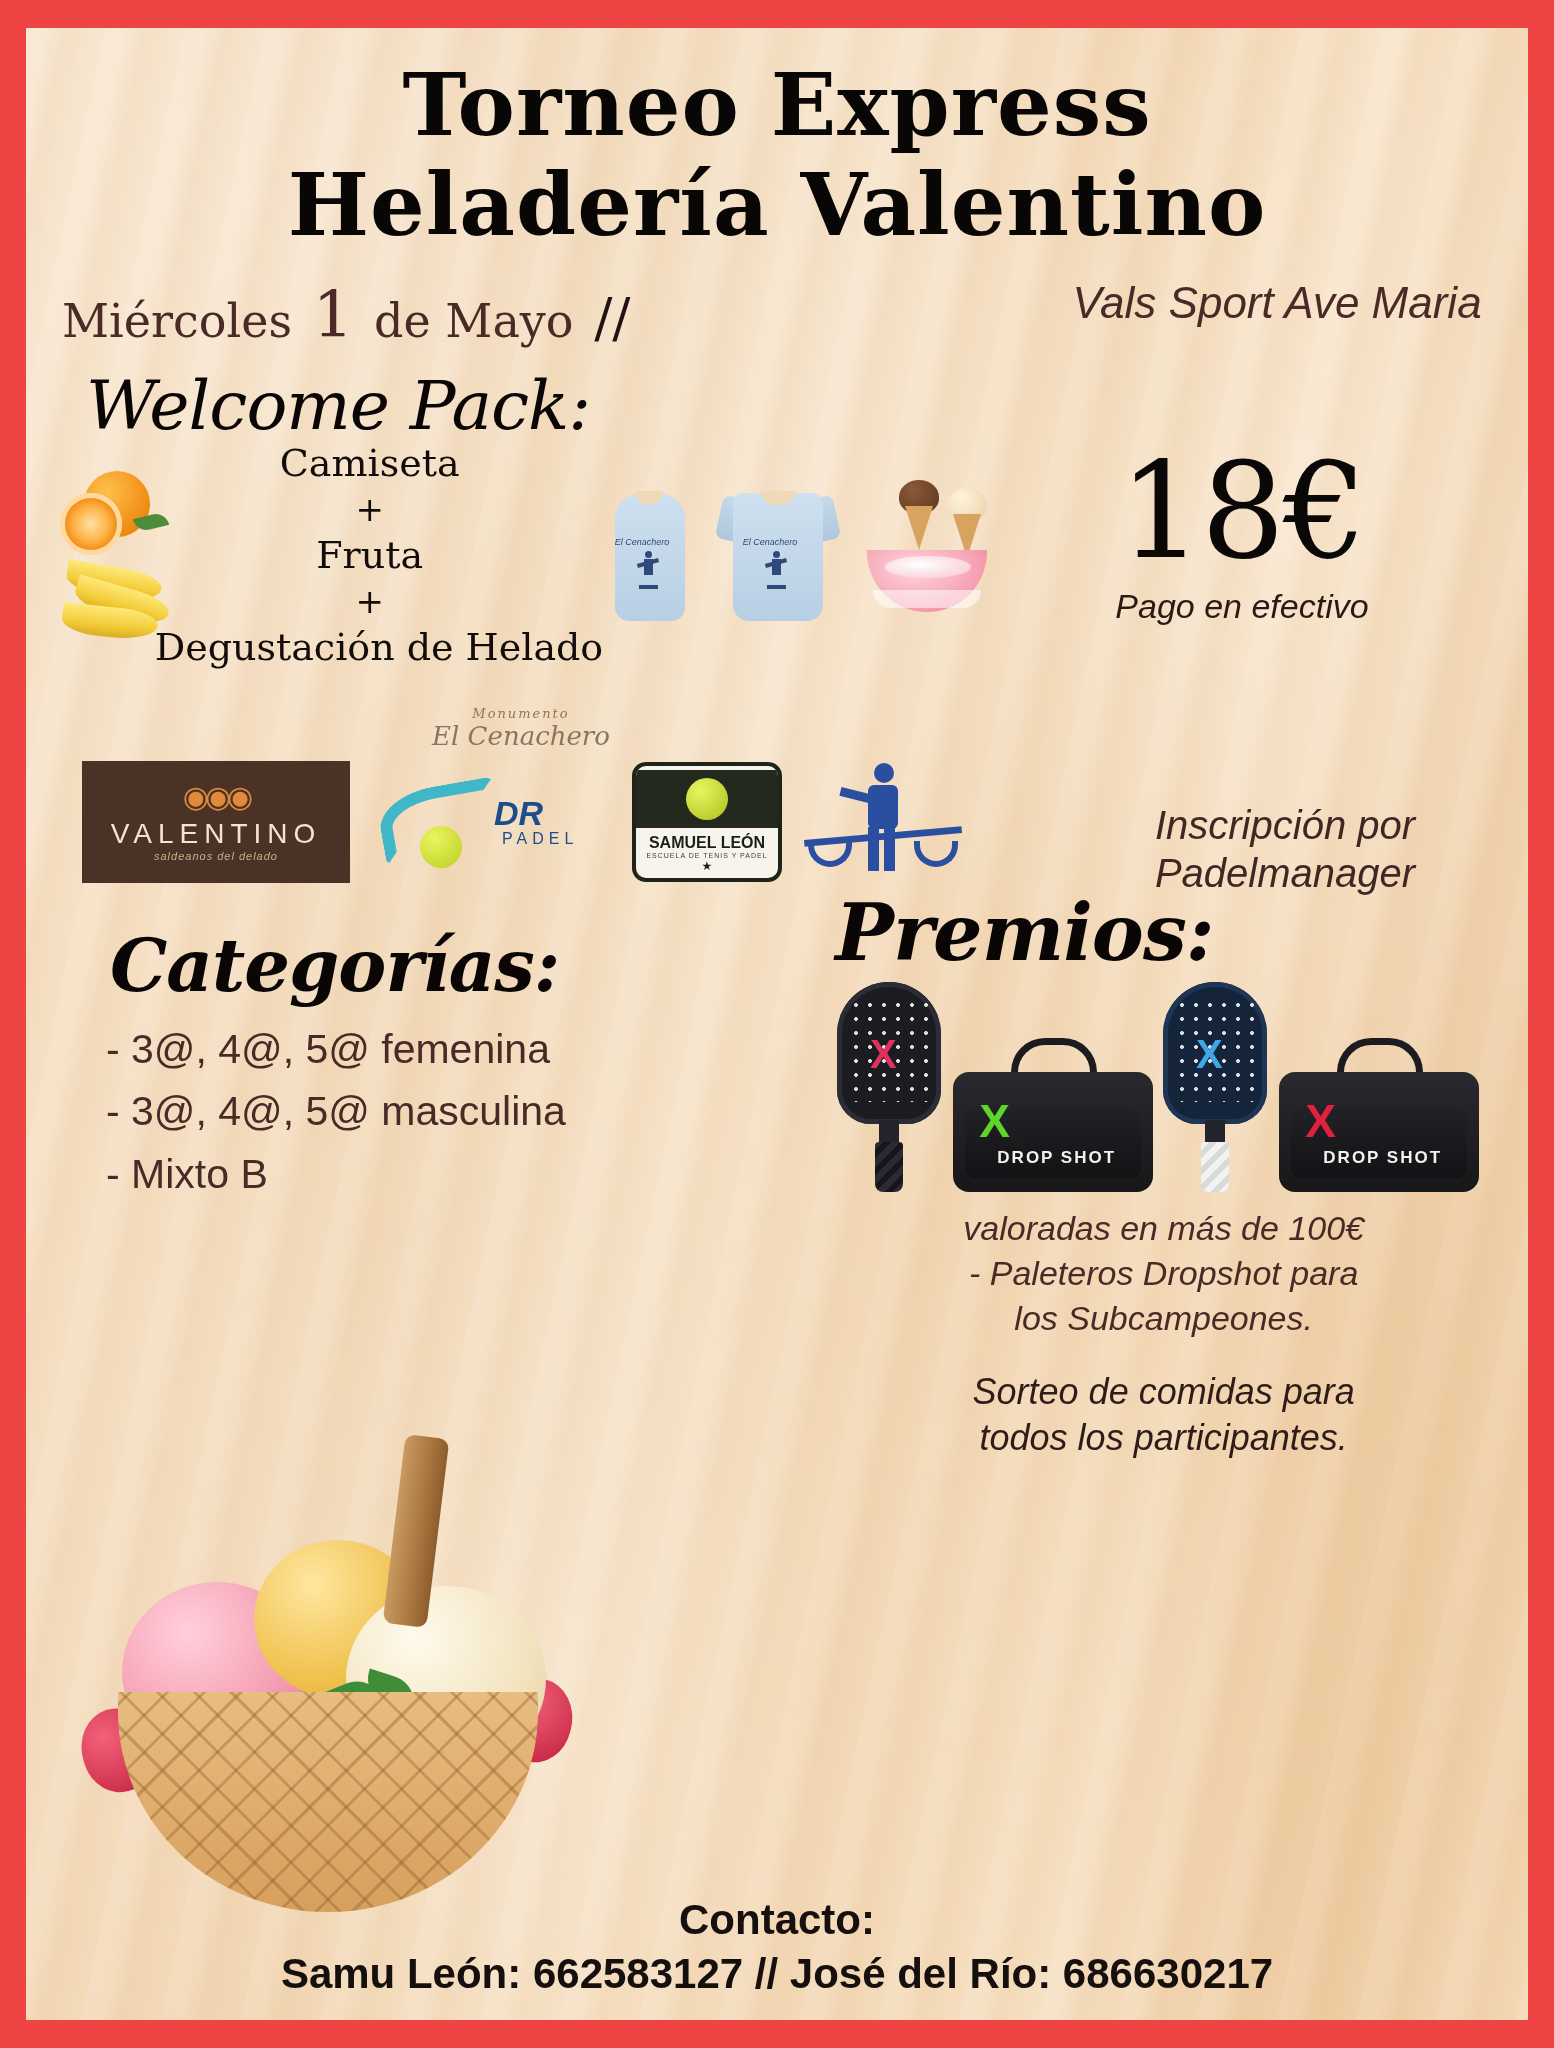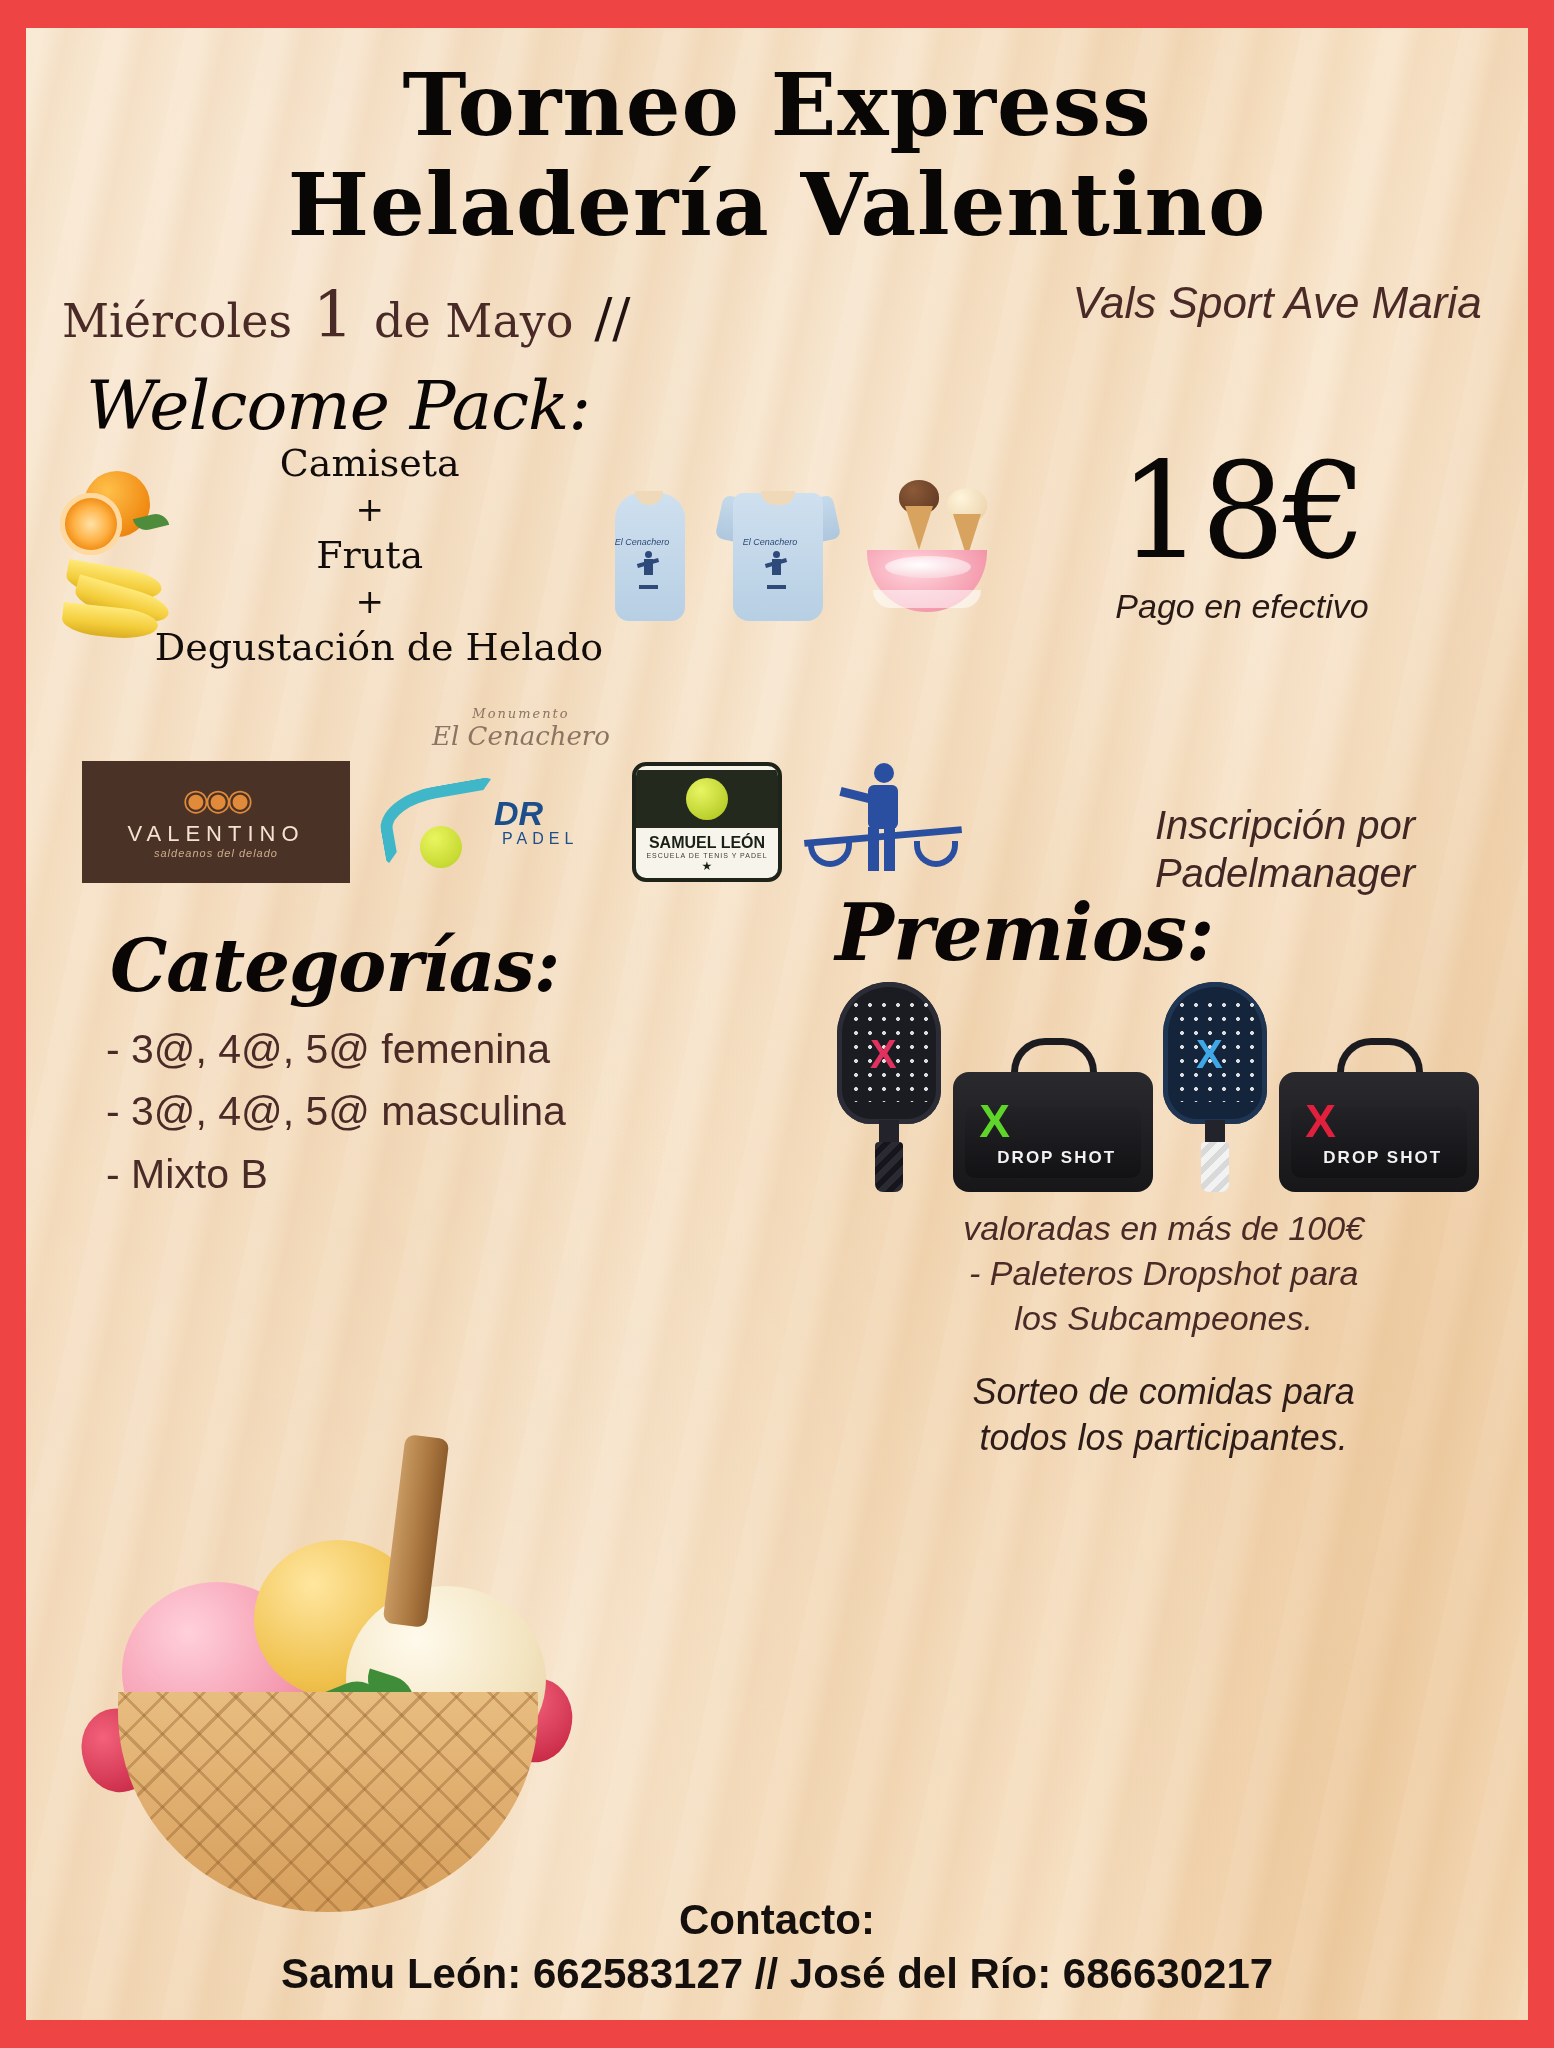--- a/index.html
+++ b/index.html
@@ -274,21 +274,21 @@
     width: 268px; height: 122px;
     background: #4b3226;
     display: flex; flex-direction: column;
     align-items: center; justify-content: center;
     color: #f3e3cf;
   }
   .logo-valentino .swirls {
     font-size: 30px; color: #e08a3a; letter-spacing: -4px; line-height: 1;
   }
   .logo-valentino .name {
-    font-size: 22px; letter-spacing: 6px; margin-top: 6px;
+    font-size: 28px; letter-spacing: 6px; margin-top: 6px;
   }
   .logo-valentino .tag {
     font-size: 11px; font-style: italic; color: #cbae8c; margin-top: 0; letter-spacing: 1px; text-align: center;
   }
   .logo-drpadel {
     width: 230px; height: 100px; position: relative;
   }
   .logo-drpadel .arc {
     position: absolute; left: 4px; top: 14px; width: 120px; height: 70px;
     border: 12px solid #3fb7c8; border-radius: 50% 10% 50% 10%;

